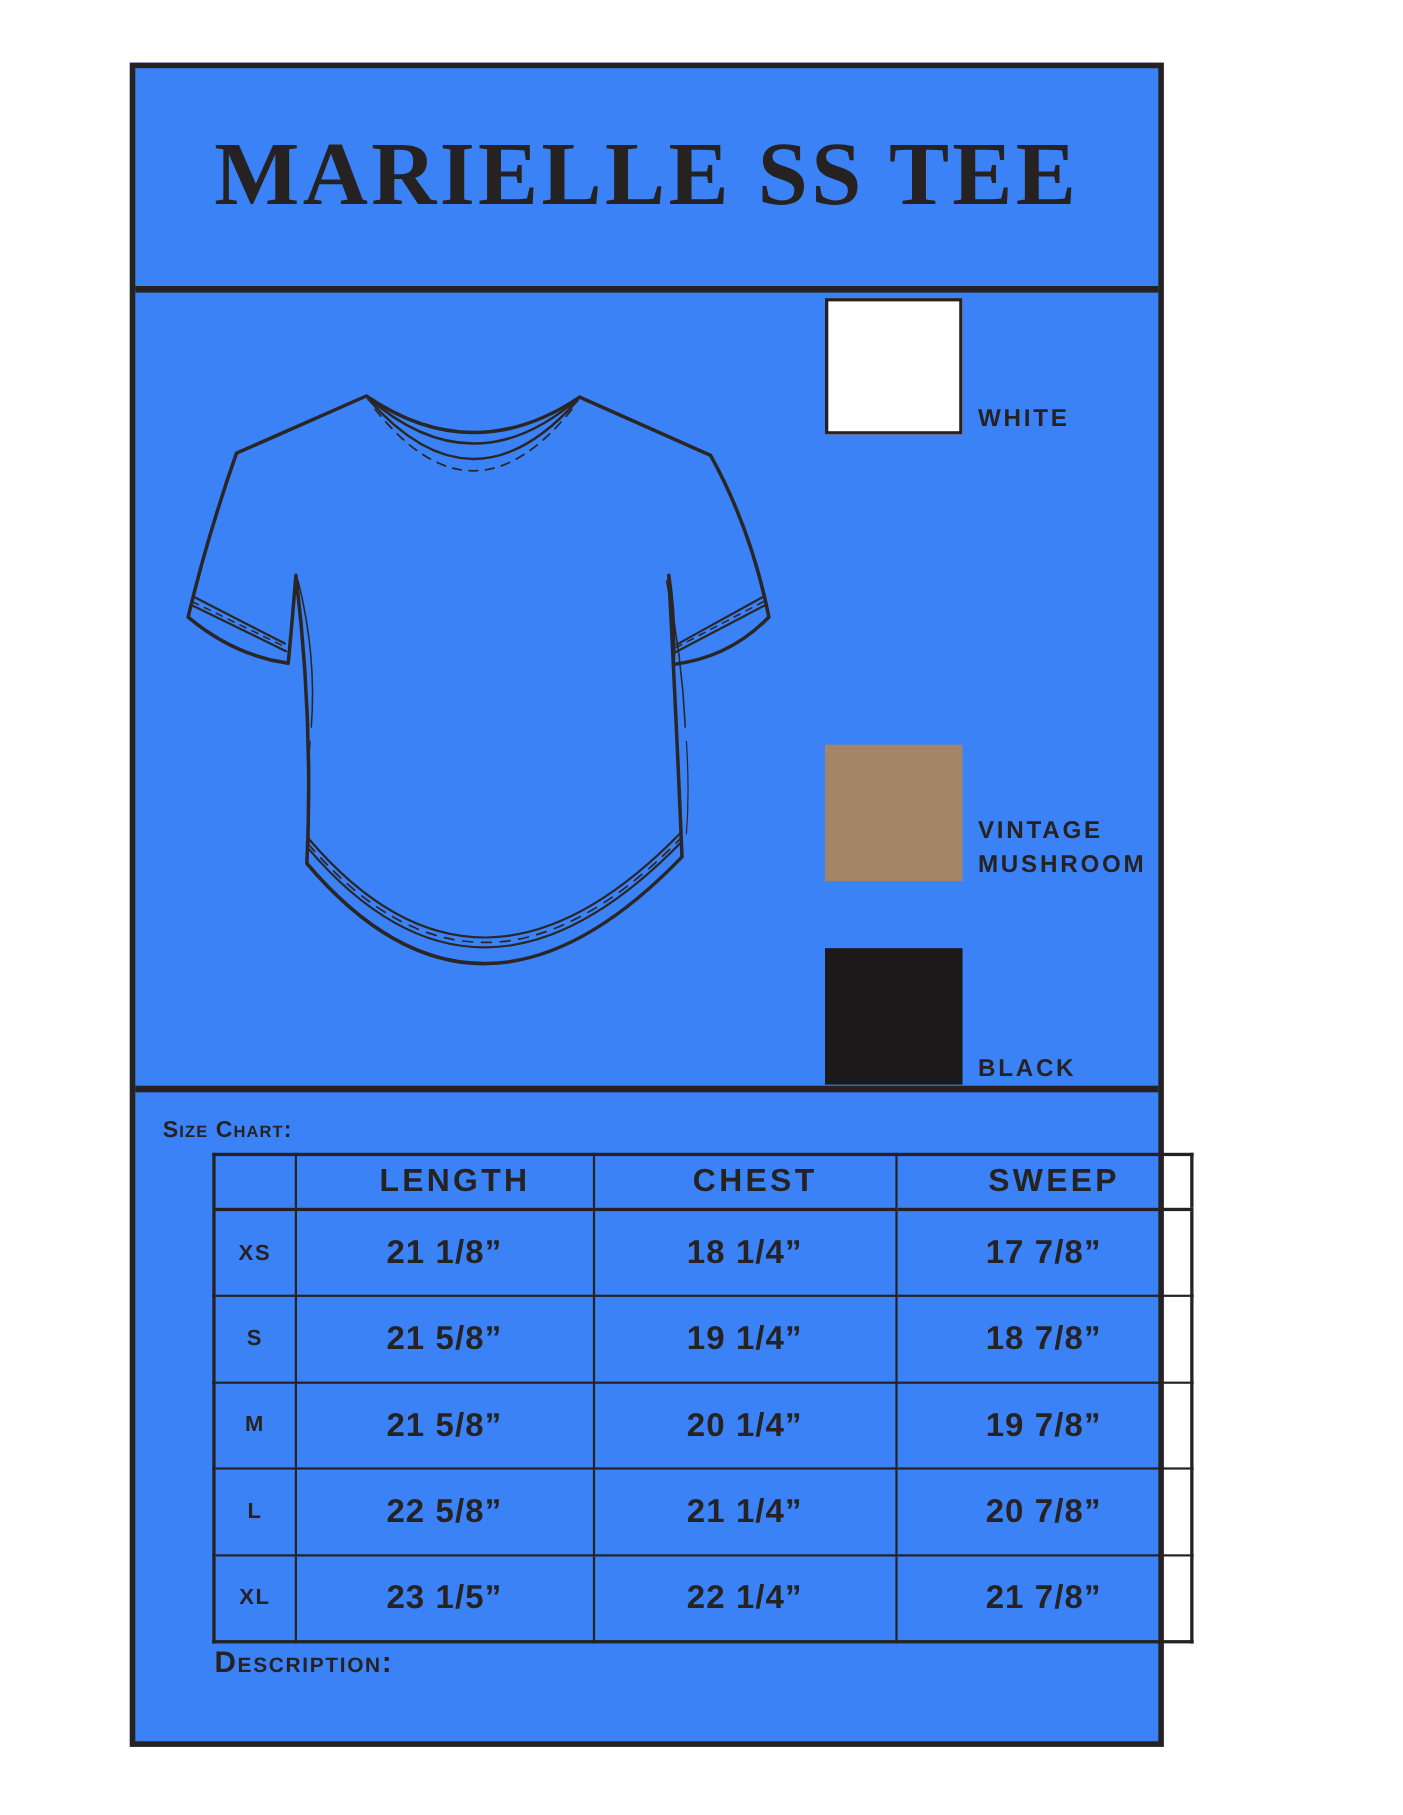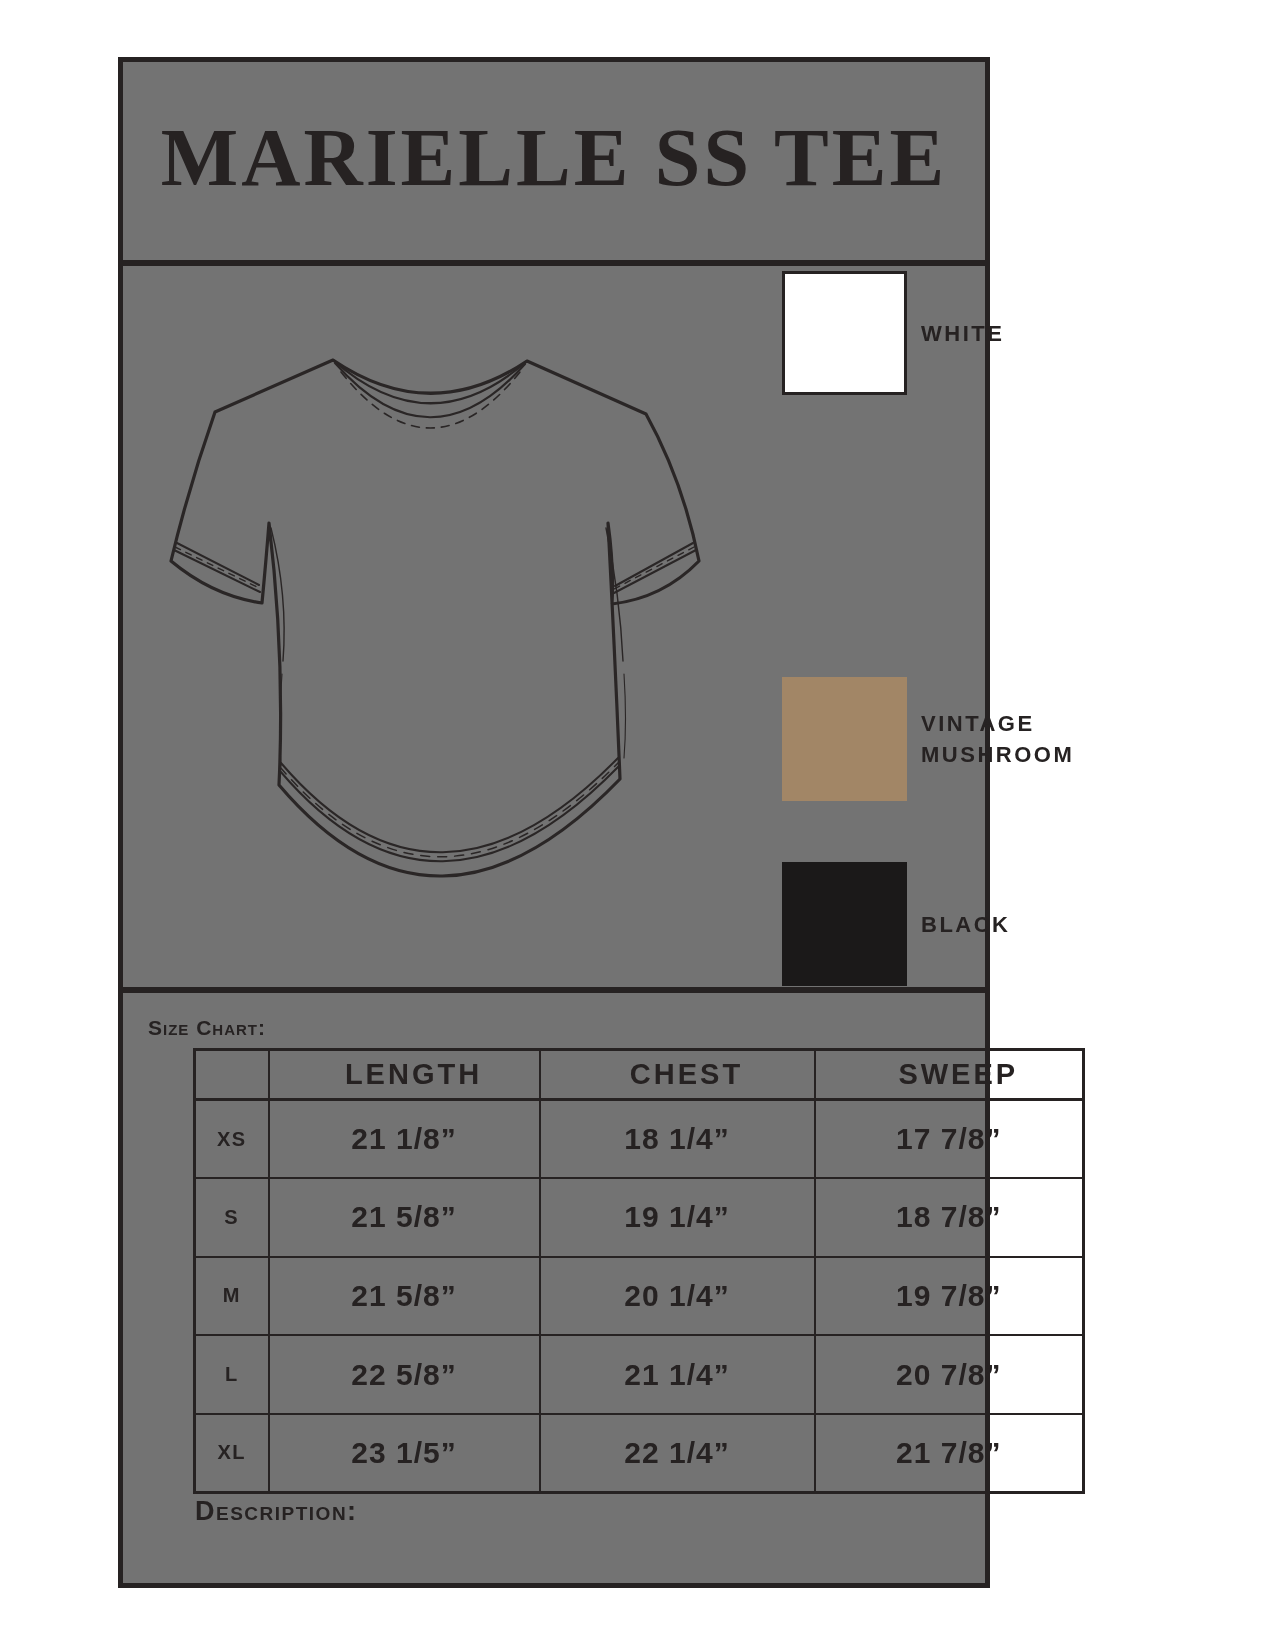--- a/index.html
+++ b/index.html
@@ -9,24 +9,24 @@
     margin:0;padding:0;
     width:1275px;height:1650px;
     background:#ffffff;
     font-family:"Liberation Sans", sans-serif;
     color:var(--ink);
     overflow:hidden;
   }
   .sheet{
     position:absolute;
     left:118px;top:57px;
-    width:872px;height:1531px;
+    width:940px;height:1531px;
     border:5px solid var(--ink);
     box-sizing:border-box;
-    background:#737373;
+    background:#3b82f6;
   }
   
   .title-section{
     height:204px;
     box-sizing:border-box;
     border-bottom:6px solid var(--ink);
     display:flex;align-items:center;justify-content:center;
   }
   .page-title{
     margin:0;
@@ -45,23 +45,23 @@
     box-sizing:border-box;
     border-bottom:6px solid var(--ink);
   }
   .sketch{
     position:absolute;
     left:0;top:0;
   }
   .swatches{position:absolute;left:0;top:0;width:100%;height:100%;}
   .swatch-row{
     position:absolute;
-    left:659px;
+    left:627px;
     display:flex;
-    align-items:center;
+    align-items:flex-end;
   }
   .swatch{
     width:125px;height:124px;
     flex:0 0 auto;
   }
   .swatch-outline{
     box-sizing:border-box;
     border:3px solid var(--ink);
   }
   .swatch-label{

